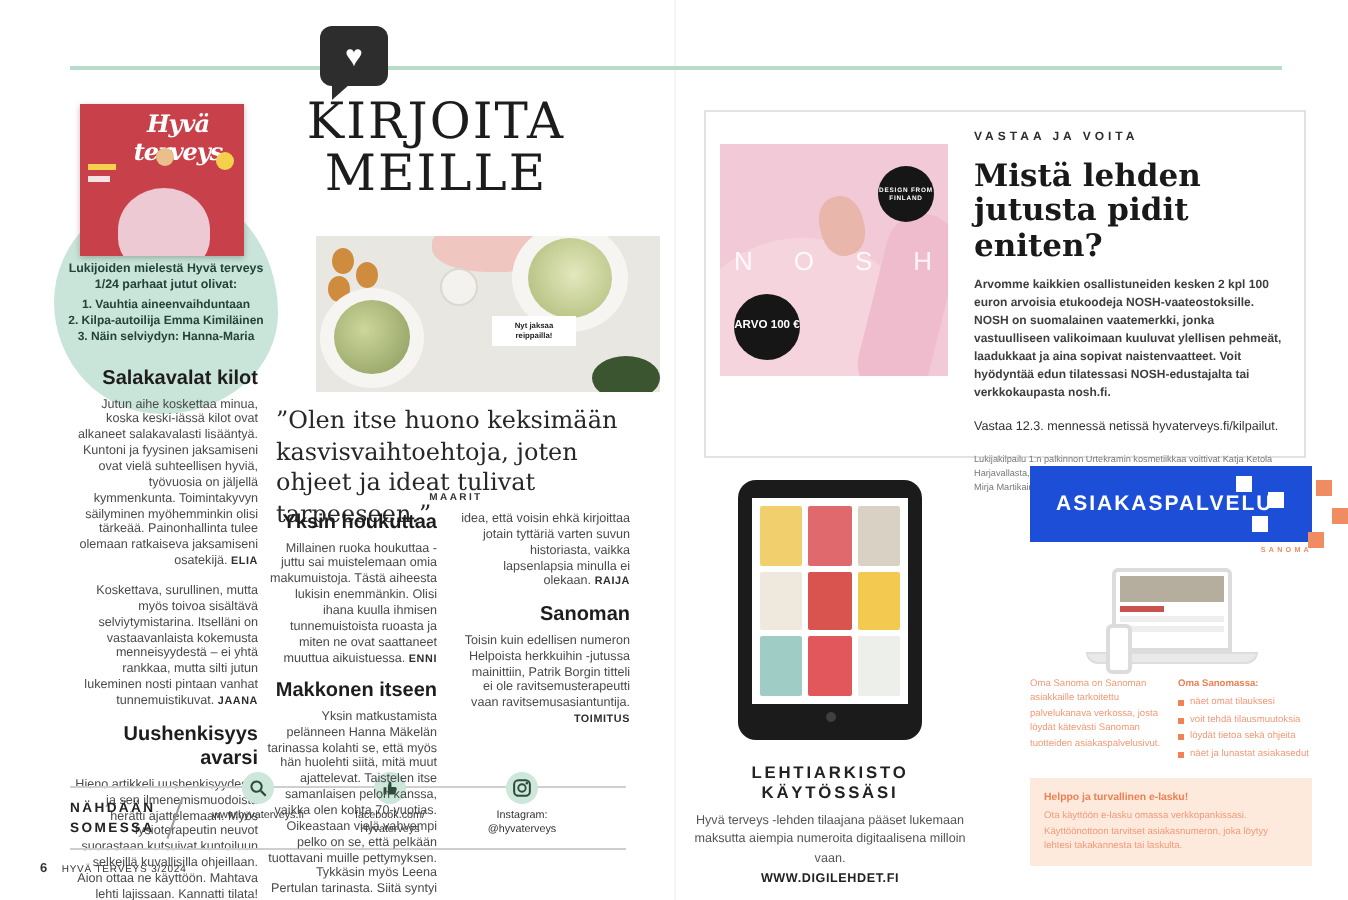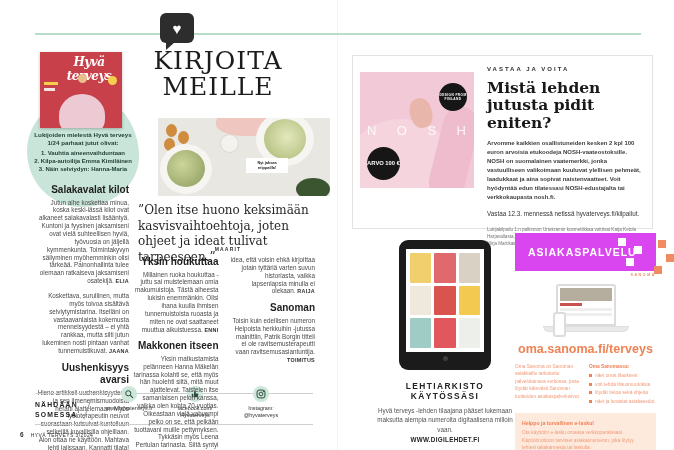--- a/index.html
+++ b/index.html
@@ -98,39 +98,39 @@
   .badge-arvo{left:7px;bottom:8px;width:33px;height:33px;font-size:5.8px;font-weight:bold;line-height:1.3;}
   .contest-text{position:absolute;left:487px;top:66px;width:157px;}
   .contest-tag{font-size:6px;font-weight:bold;letter-spacing:2px;color:#2e2e2e;margin-bottom:7px;}
   .contest-h{font-family:"DejaVu Serif",serif;font-size:15.5px;font-weight:600;line-height:1.12;
         color:#191919;margin-bottom:8px;}
   .contest-body{font-size:6px;font-weight:bold;color:#3e3e3e;line-height:1.5;margin-bottom:8px;}
   .contest-deadline{font-size:6.3px;color:#333;margin-bottom:9px;}
   .contest-winners{font-size:4.6px;color:#777;line-height:1.55;}
 
   
-  .archive{position:absolute;left:370px;top:240px;width:150px;text-align:center;}
+  .archive{position:absolute;left:340px;top:240px;width:150px;text-align:center;}
   .tablet{margin:0 auto;width:92px;height:130px;background:#1b1b1b;border-radius:9px;
         padding:9px 7px 6px;box-sizing:border-box;}
   .screen{background:#fff;height:103px;display:grid;grid-template-columns:repeat(3,1fr);
         grid-template-rows:repeat(3,1fr);gap:3px;padding:4px;box-sizing:border-box;}
   .tcover{border-radius:1px;}
   .tcover:nth-child(1){background:#f1cf6d}.tcover:nth-child(2){background:#e0696d}
   .tcover:nth-child(3){background:#d9d2c4}.tcover:nth-child(4){background:#efe8dd}
   .tcover:nth-child(5){background:#d9534f}.tcover:nth-child(6){background:#f3c94f}
   .tcover:nth-child(7){background:#9fccc4}.tcover:nth-child(8){background:#e2575c}
   .tcover:nth-child(9){background:#edefeb}
   .home-btn{width:5px;height:5px;border-radius:50%;background:#3f3f3f;margin:4px auto 0;}
   .archive-h{font-size:8.4px;font-weight:bold;letter-spacing:1.4px;color:#222;margin-top:11px;}
   .archive-body{font-size:6.3px;color:#555;line-height:1.5;margin-top:5px;}
   .archive-url{font-size:6.3px;font-weight:bold;color:#222;margin-top:2px;letter-spacing:.3px;}
 
   
   .service{position:absolute;left:515px;top:233px;width:141px;}
-  .svc-header{position:relative;height:38px;background:#d946ef;}
+  .svc-header{position:relative;height:38px;background:#1d4ed8;}
   .svc-title{color:#fff;font-weight:bold;font-size:10.5px;letter-spacing:1px;line-height:38px;padding-left:13px;}
   .px{position:absolute;width:8px;height:8px;}
   .px.w{background:#fff;} .px.o{background:#f08c62;}
   .sanoma{color:#f08c62;font-size:3.6px;letter-spacing:1.6px;text-align:right;margin-top:2px;font-weight:bold;}
   .laptop{position:relative;margin:7px auto 3px;width:86px;height:52px;}
   .lscreen{margin:0 auto;width:60px;height:42px;background:#fff;border:2px solid #dcdcdc;
         border-radius:3px 3px 0 0;box-sizing:border-box;overflow:hidden;}
   .lpic{height:13px;background:#b5ad9e;margin:2px;}
   .lrow{height:3px;background:#eee;margin:2px 2px 0;}
   .lrow.red{background:#c9524e;width:40%;}
@@ -332,21 +332,20 @@
     <div class="laptop">
       <div class="lscreen">
         <div class="lpic"></div>
         <div class="lrow red"></div>
         <div class="lrow"></div>
         <div class="lrow"></div>
       </div>
       <div class="lbase"></div>
       <div class="phone"></div>
     </div>
-    <div class="svc-url">oma.sanoma.fi/terveys</div>
     <div class="svc-cols">
       <div class="svc-col">Oma Sanoma on Sanoman asiakkaille tarkoitettu palvelukanava verkossa, josta löydät kätevästi Sanoman tuotteiden asiakaspalvelusivut.</div>
       <div class="svc-col">
         <div class="svc-col-title">Oma Sanomassa:</div>
         <div class="svc-li">
             <b></b>
             <span>näet omat tilauksesi</span>
           </div>
         <div class="svc-li">
             <b></b>

